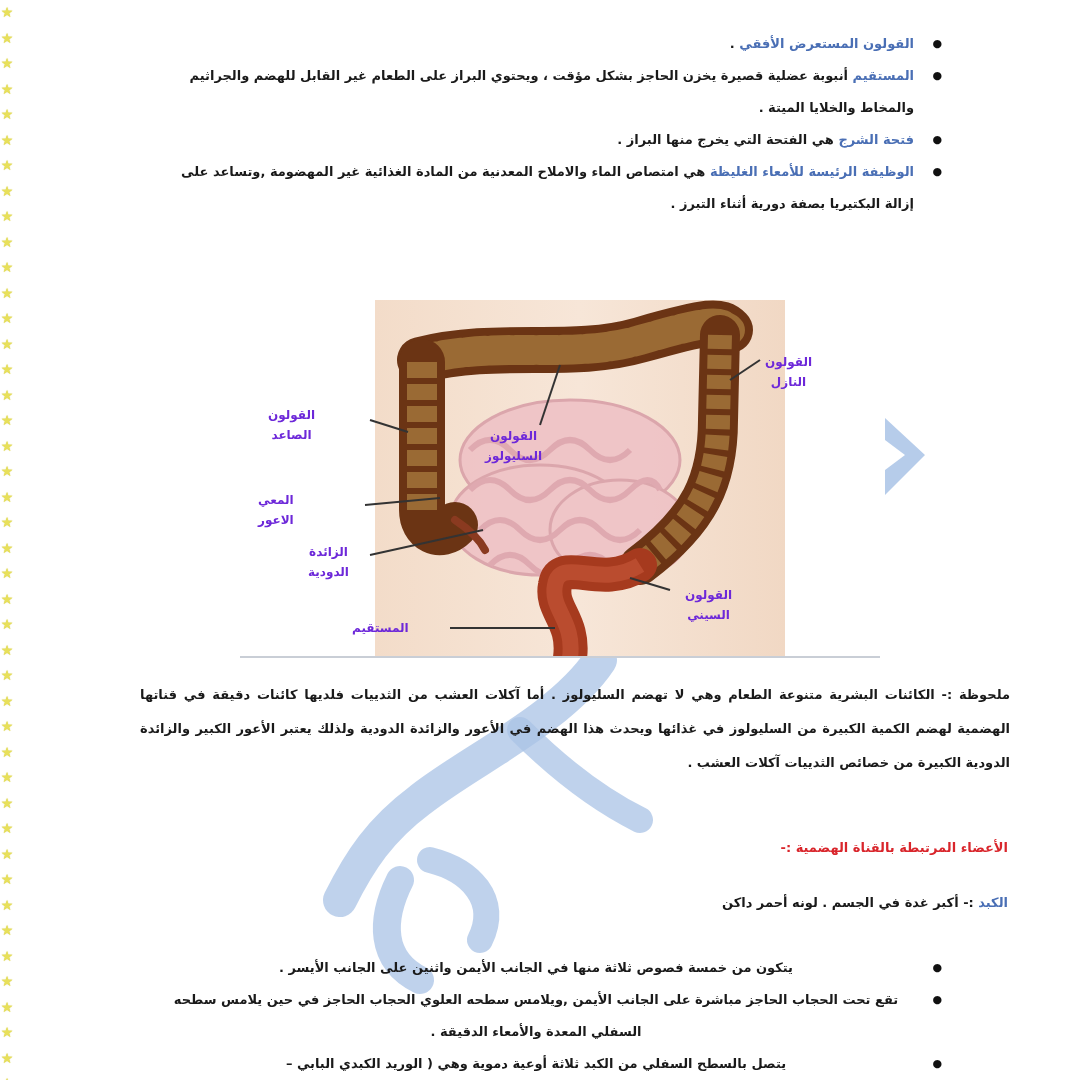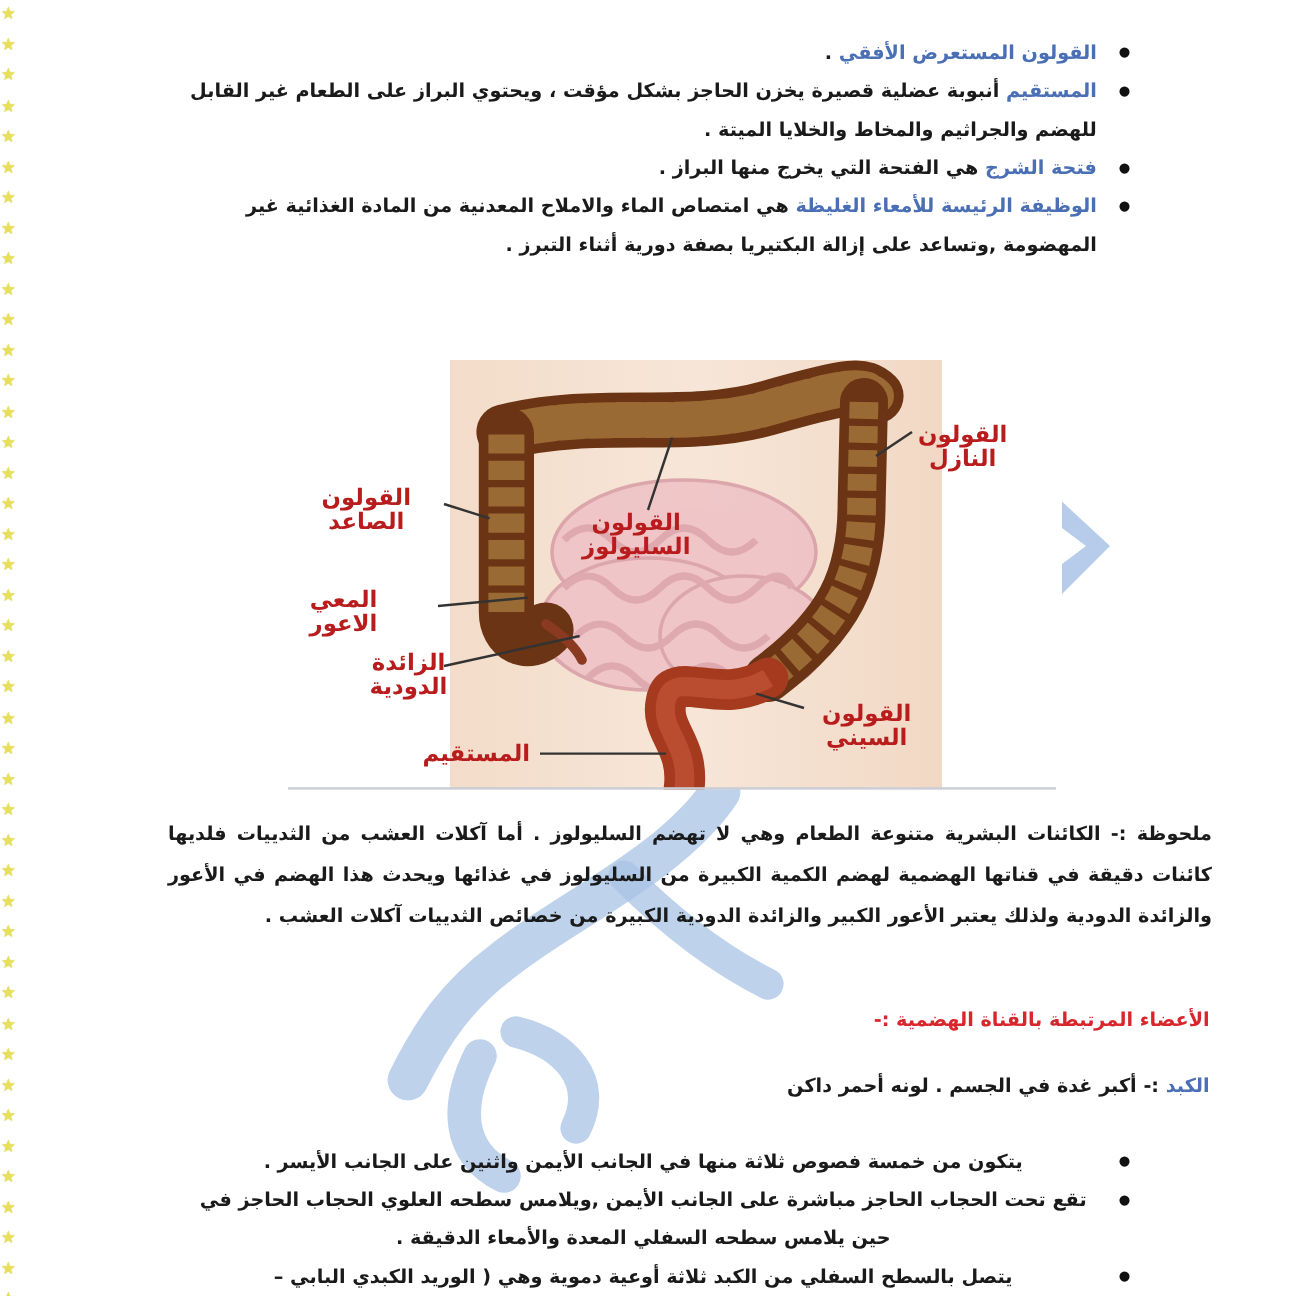--- a/index.html
+++ b/index.html
@@ -18,37 +18,37 @@
     color: #e8e05a; font-size: 14px; line-height: 25.5px; height: 25.5px;
     text-shadow: 0 0 1px #c9c23a;
   }
   .watermark {
     position: absolute; pointer-events: none; z-index: 0;
   }
   .content { position: absolute; inset: 0; z-index: 1; }
   .hl-blue { color: #4a6fb5; font-weight: bold; }
   .hl-red { color: #d9262c; font-weight: bold; margin-top: 12px; }
 
-  .block { position: absolute; direction: rtl; font-weight: bold; font-size: 16px; }
+  .block { position: absolute; direction: rtl; font-weight: bold; font-size: 13px; }
   .bullet-list { list-style: none; margin: 0; padding: 0; }
   .bullet-list li { position: relative; padding-right: 34px; line-height: 32px; }
   .bullet-list li::before {
     content: "●"; position: absolute; right: 6px; top: 0; font-size: 11px; color: #111;
   }
   .para { line-height: 34px; }
 
   .figure {
     position: absolute; left: 240px; top: 300px; width: 640px; height: 358px;
   }
   .fig-bottom-line {
     position: absolute; left: 240px; top: 656px; width: 640px; height: 2px; background: #c9ced6;
   }
   .diagram-label {
-    position: absolute; direction: rtl; font-weight: bold; font-size: 19px;
-    line-height: 20px; text-align: center; color: #b91c1c;
+    position: absolute; direction: rtl; font-weight: bold; font-size: 12px;
+    line-height: 20px; text-align: center; color: #6d28d9;
   }
 </style>
 </head>
 <body>
 
 <div class="star-border" id="starBorder">
     <span>★</span>
     <span>★</span>
     <span>★</span>
     <span>★</span>

